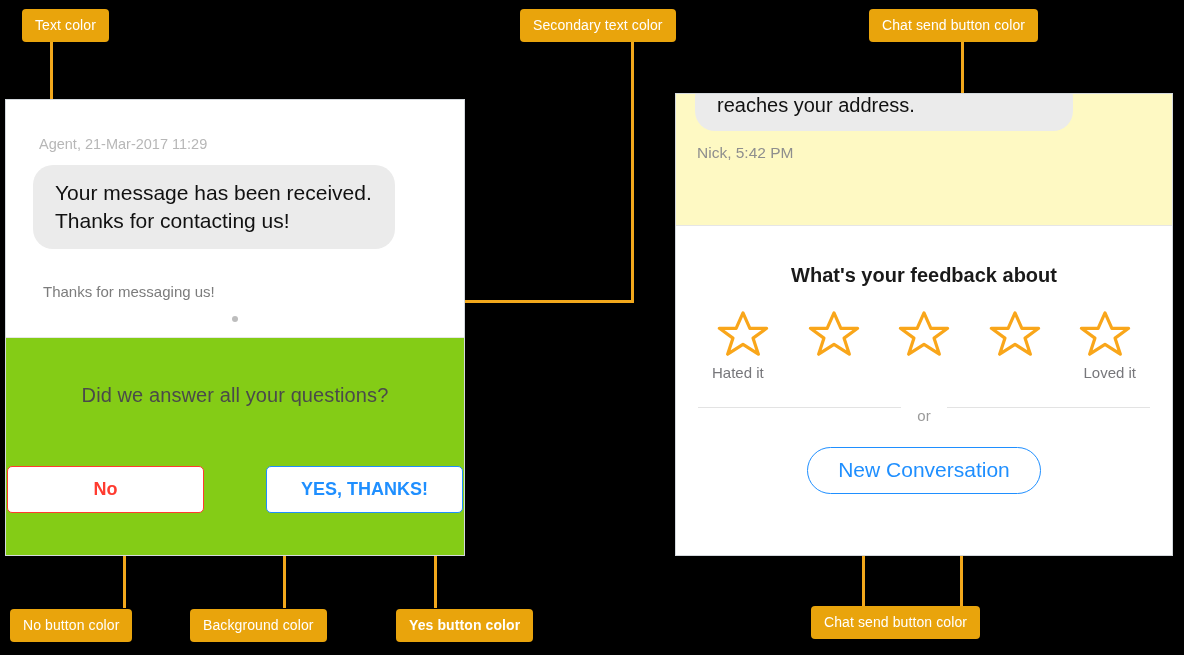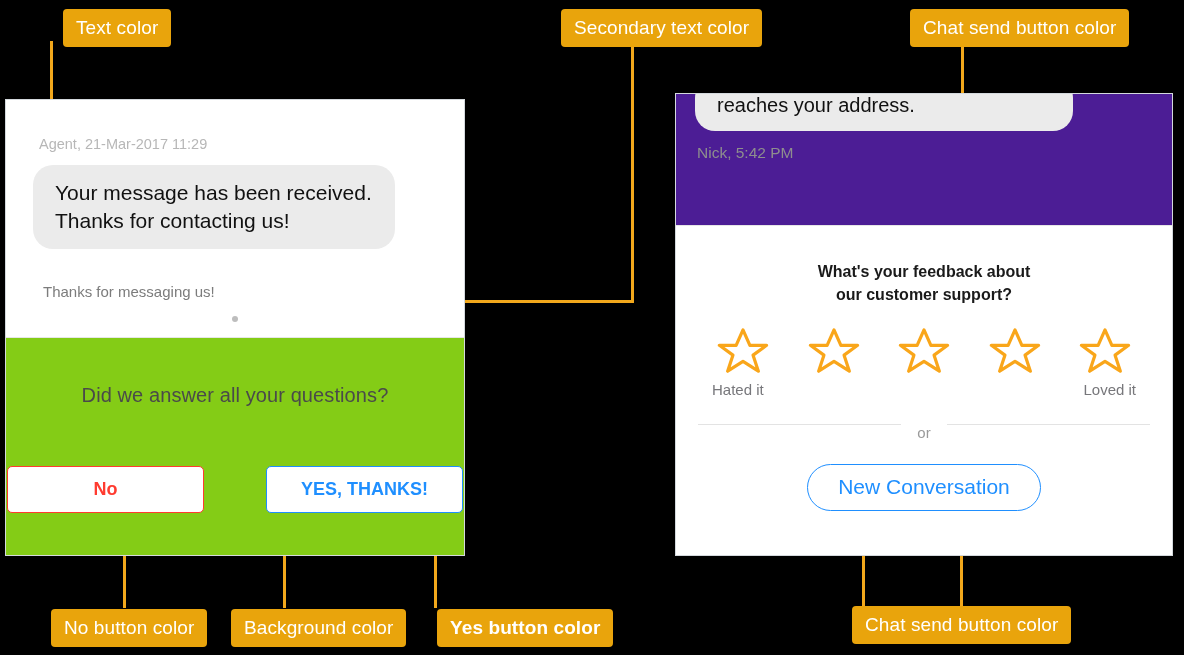--- a/index.html
+++ b/index.html
@@ -9,27 +9,26 @@
     position:relative; overflow:hidden;
     font-family:"Liberation Sans", sans-serif;
     background:#000;
   }
 
   
   .badge{
     position:absolute;
     background:#E9A40C;
     color:#ffffff;
-    font-size:19px;
+    font-size:14px;
     line-height:1;
     padding:9px 13px 10px 13px;
     border-radius:4px;
     white-space:nowrap;
     letter-spacing:.1px;
-    margin-left:41px;
   }
   .lead{
     position:absolute;
     background:#F2A81C;
   }
   .lead.v{ width:3px; }
   .lead.h{ height:3px; }
 
   
 
@@ -120,21 +119,21 @@
     align-items:center;
     justify-content:center;
     cursor:pointer;
   }
   .btn-no{ border:1.5px solid #ff3b30; color:#ff3b30; }
   .btn-yes{ border:1.5px solid #1f8fff; color:#1f8fff; }
 
   
   #right-panel{ left:675px; top:93px; width:498px; height:463px; }
 
-  .r-chat{ height:131px; position:relative; background:#4c1d95; }
+  .r-chat{ height:131px; position:relative; background:#fef9c3; }
   .r-bubble{
     position:absolute;
     left:19px; top:-16px;
     background:#ebebeb;
     color:#111;
     font-size:20px;
     line-height:1.3;
     border-radius:20px;
     padding:14px 22px 13px 22px;
     width:378px;
@@ -152,21 +151,21 @@
     position:absolute;
     left:21px; top:50px;
     color:#8e8e8e;
     font-size:15.5px;
   }
 
   .rating-card{ background:#fff; padding-top:0; }
   .rating-q{
     text-align:center;
     color:#1a1a1a;
-    font-size:16px;
+    font-size:20px;
     font-weight:bold;
     line-height:1.42;
     padding-top:35px;
   }
   .stars{
     display:flex;
     justify-content:space-between;
     padding:18px 38px 0 38px;
   }
   .star{ width:58px; height:55px; cursor:pointer; }
@@ -250,21 +249,20 @@
   <div class="r-chat">
     <div class="r-bubble">reaches your address.</div>
     <div class="r-meta">Nick, 5:42 PM</div>
   </div>
 
   <div class="divider"></div>
 
   <div class="rating-card">
     <div class="rating-q">
       <div>What's your feedback about</div>
-      <div>our customer support?</div>
     </div>
 
     <div class="stars">
       <svg class="star" viewBox="0 0 24 24" fill="none" stroke="#F9A61A" stroke-width="1.4" stroke-linejoin="round">
           <polygon points="12,2.6 15,9.3 22.3,9.3 16.4,13.6 18.7,20.6 12,16.3 5.3,20.6 7.6,13.6 1.7,9.3 9,9.3"></polygon>
         </svg>
       <svg class="star" viewBox="0 0 24 24" fill="none" stroke="#F9A61A" stroke-width="1.4" stroke-linejoin="round">
           <polygon points="12,2.6 15,9.3 22.3,9.3 16.4,13.6 18.7,20.6 12,16.3 5.3,20.6 7.6,13.6 1.7,9.3 9,9.3"></polygon>
         </svg>
       <svg class="star" viewBox="0 0 24 24" fill="none" stroke="#F9A61A" stroke-width="1.4" stroke-linejoin="round">

